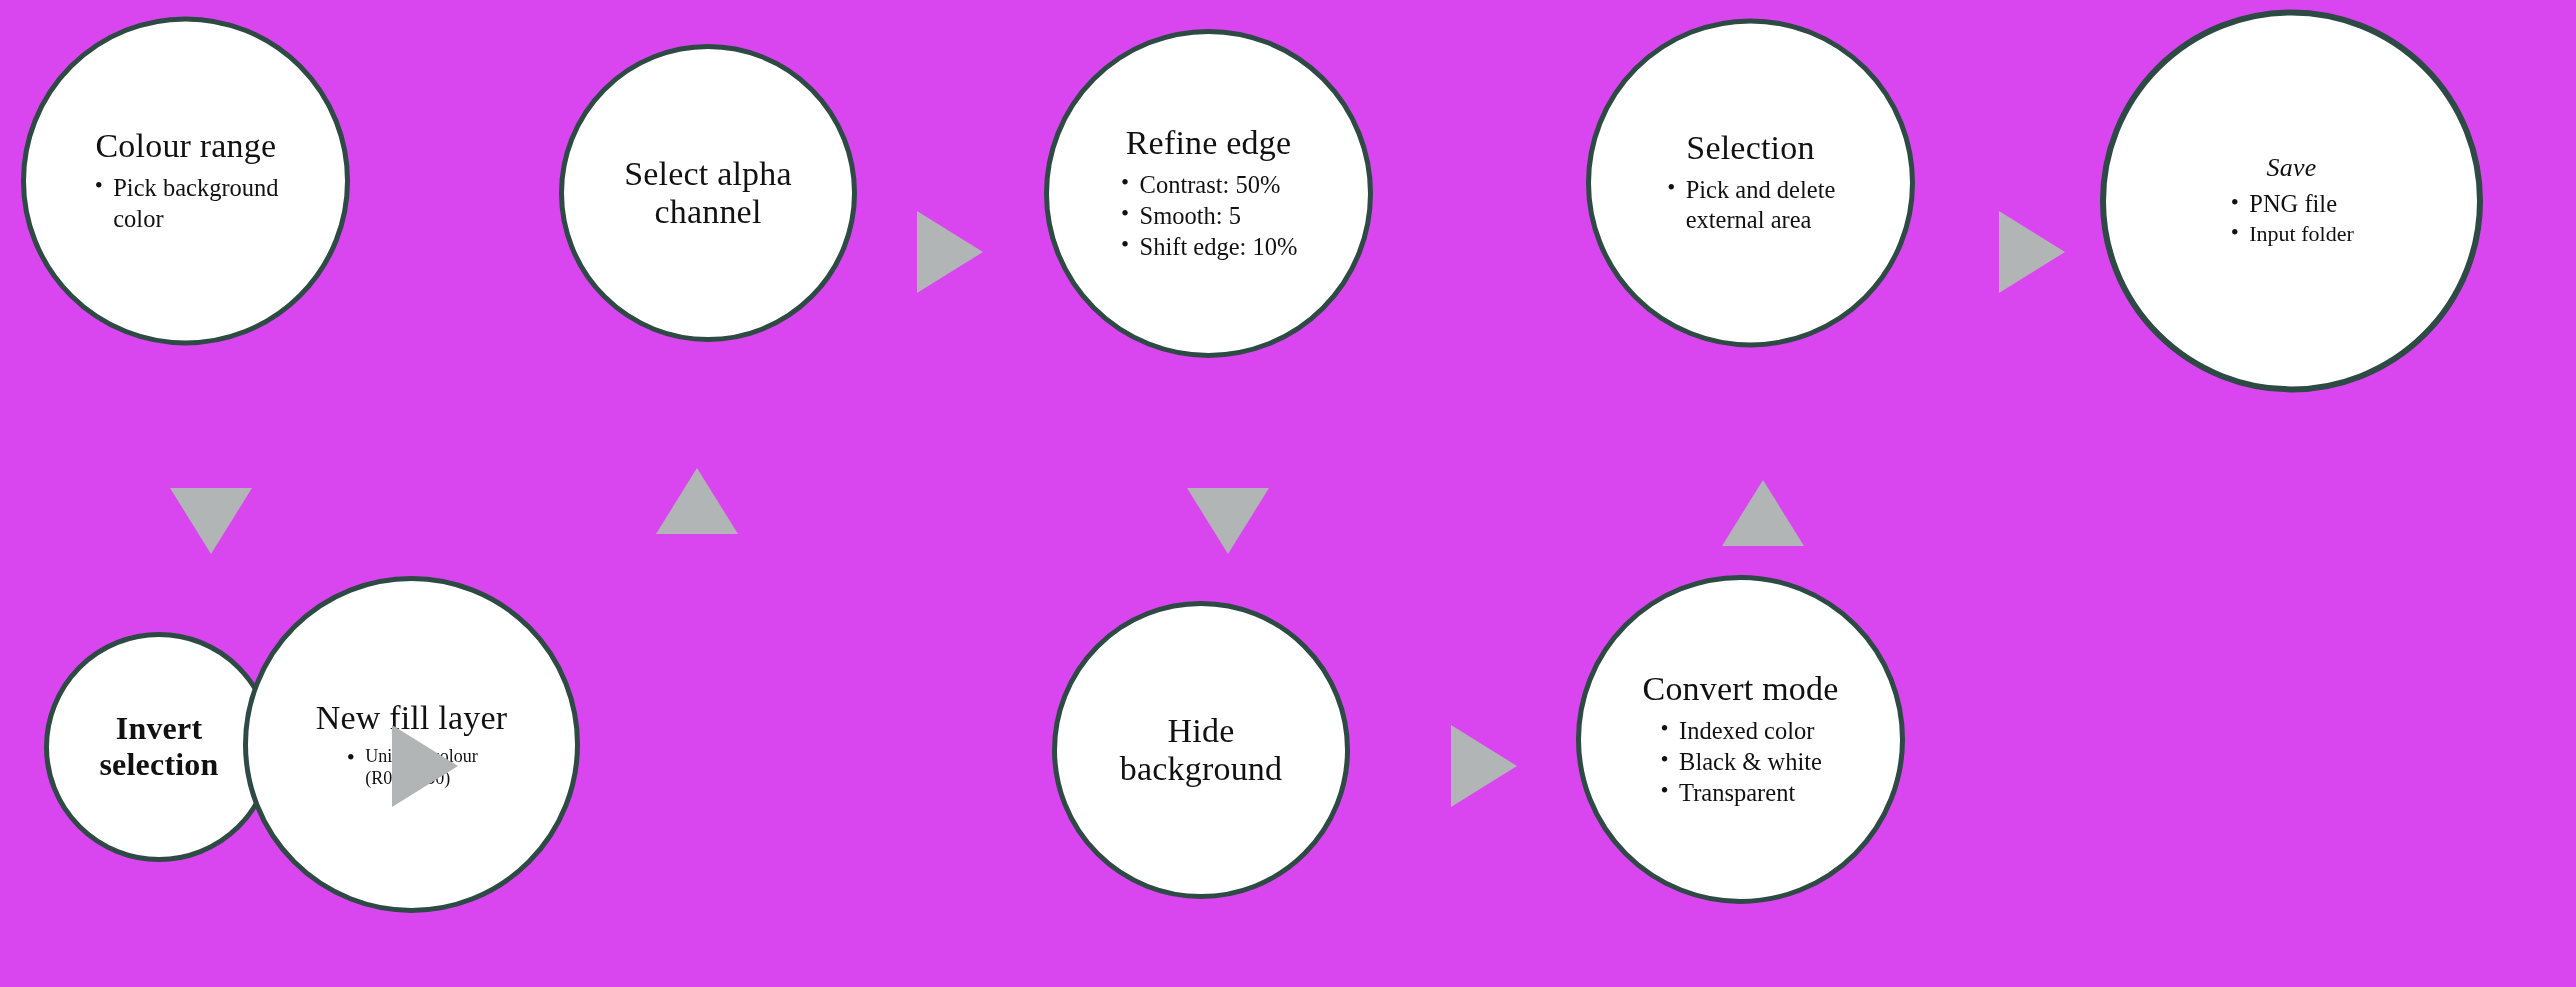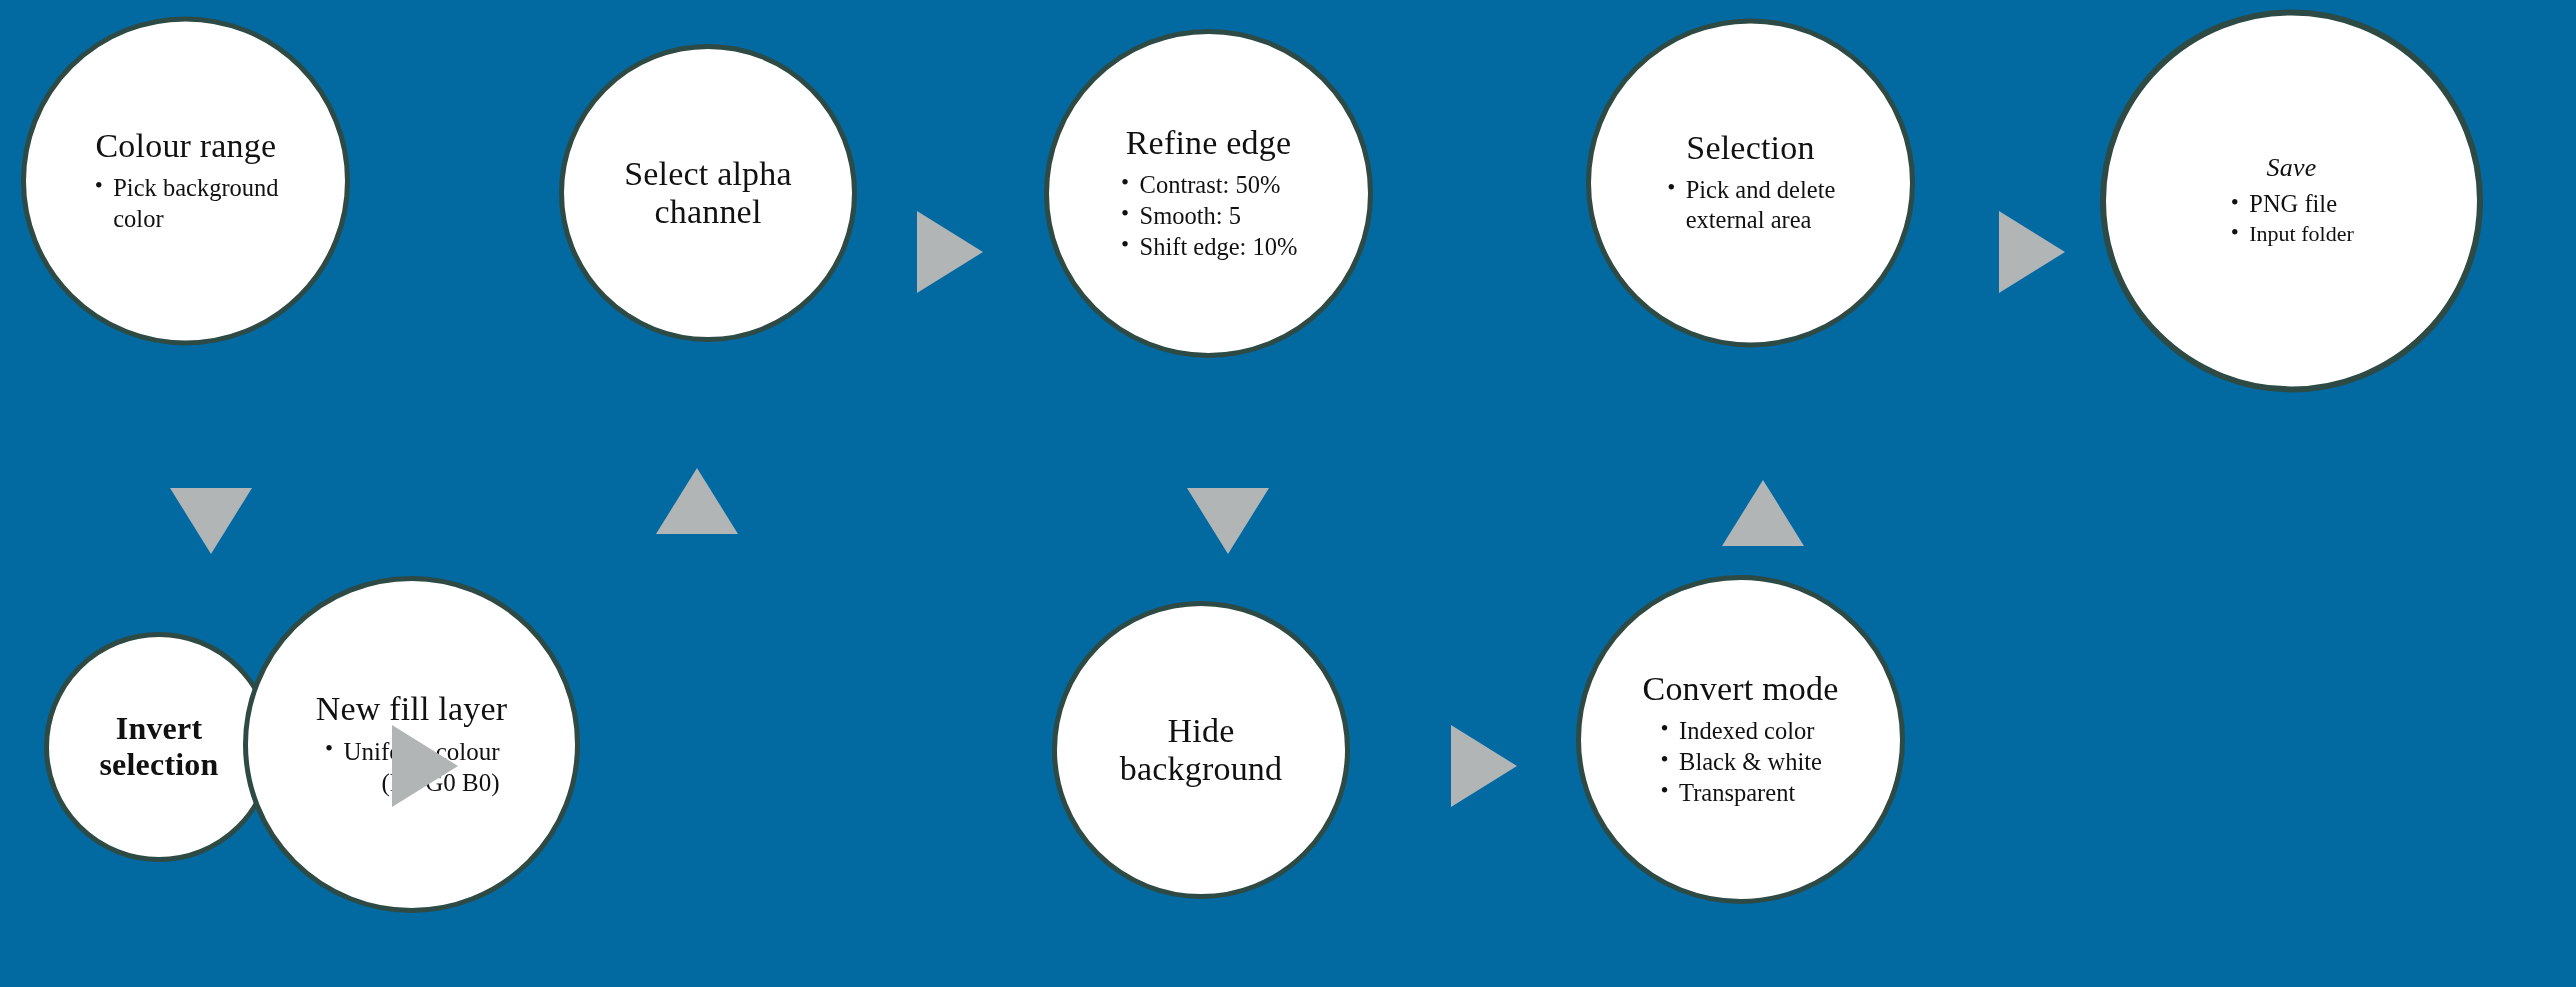--- a/index.html
+++ b/index.html
@@ -74,36 +74,36 @@
     border-right: 41px solid transparent;
   }
   .arrow-up {
     border-left: 41px solid transparent;
     border-right: 41px solid transparent;
   }
 </style>
 </head>
 <body>
 
-<div id="canvas" style="background: #0369a1;">
+<div id="canvas" style="background: #d946ef;">
     <div class="node" style="left: 21.4px; top: 21.4px; width: 329px; height: 329px; border: 5.4px solid rgb(45, 74, 68); padding: 40px; transform: translateY(-4.6px);">
       <div class="node-title" style="font-size: 34px; color: rgb(17, 17, 17);">Colour range</div>
       <ul class="node-bullets">
         <li style="font-size: 24.5px; color: rgb(17, 17, 17);">Pick background
 color</li>
       </ul>
     </div>
     <div class="node no-bullets" style="left: 44px; top: 632px; width: 230px; height: 230px; border: 5.4px solid rgb(45, 74, 68); padding: 26px; font-weight: bold;">
       <div class="node-title" style="font-size: 32px; color: rgb(17, 17, 17);">Invert
 selection</div>
     </div>
     <div class="node" style="left: 243px; top: 579px; width: 337px; height: 337px; border: 5.4px solid rgb(45, 74, 68); padding: 38px; transform: translateY(-3.1px);">
       <div class="node-title" style="font-size: 34px; color: rgb(17, 17, 17);">New fill layer</div>
       <ul class="node-bullets">
-        <li style="font-size: 25px; color: rgb(17, 17, 17); text-align: right;">Uniform colour
+        <li style="font-size: 18px; color: rgb(17, 17, 17);">Uniform colour
 (R0 G0 B0)</li>
       </ul>
     </div>
     <div class="node no-bullets" style="left: 559px; top: 44px; width: 298px; height: 298px; border: 5.4px solid rgb(45, 74, 68); padding: 34px;">
       <div class="node-title" style="font-size: 34px; color: rgb(17, 17, 17);">Select alpha
 channel</div>
     </div>
     <div class="node no-bullets" style="left: 1052px; top: 601px; width: 298px; height: 298px; border: 5.4px solid rgb(45, 74, 68); padding: 34px;">
       <div class="node-title" style="font-size: 34px; color: rgb(17, 17, 17);">Hide
 background</div>

